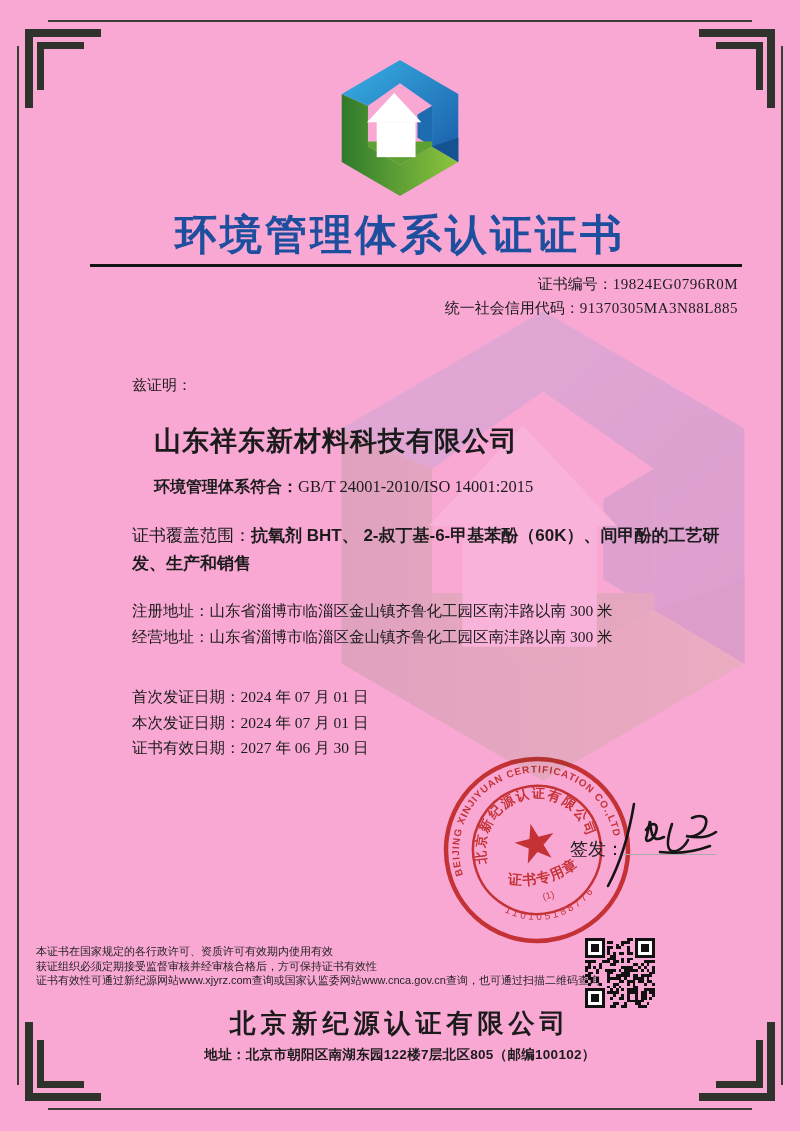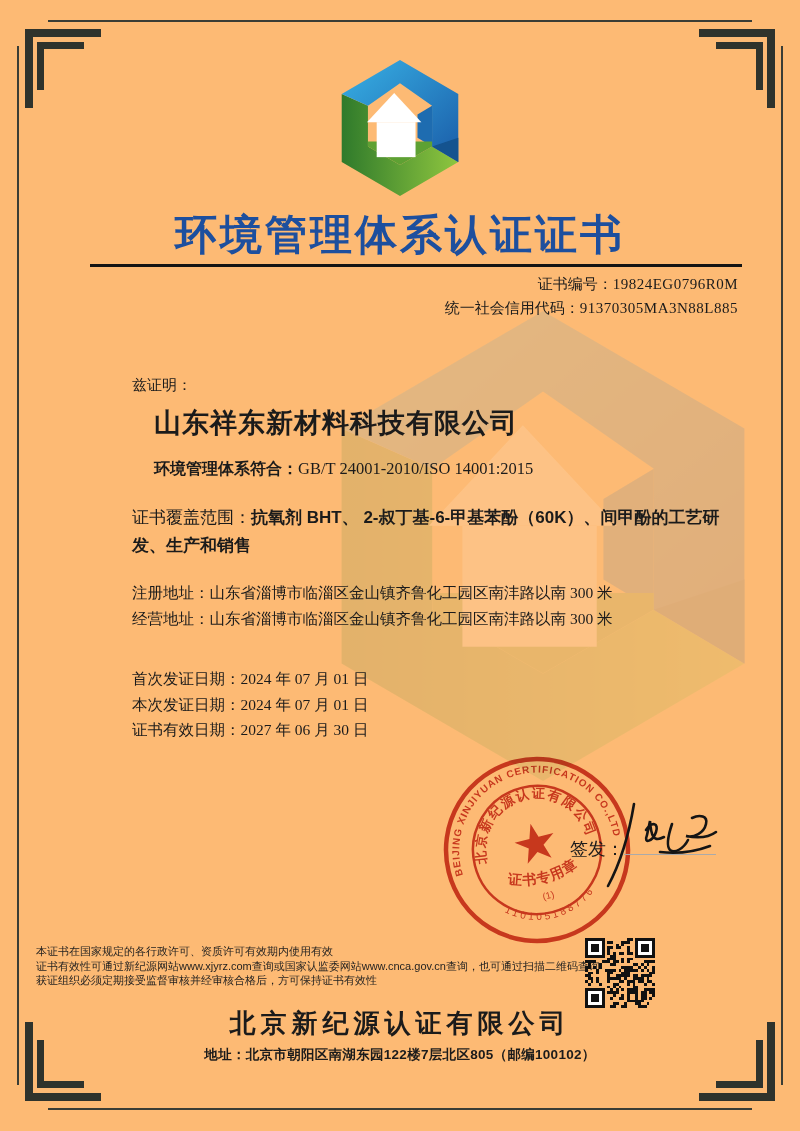--- a/index.html
+++ b/index.html
@@ -1,18 +1,18 @@
 <!DOCTYPE html>
 <html><head>
 <meta charset="utf-8">
 <style>
   html,body{margin:0;padding:0;background:#e9e9e6;}
   .page{
     position:relative;width:800px;height:1131px;margin:0 auto;
-    background:#fdba74;overflow:hidden;
+    background:#f9a8d4;overflow:hidden;
     font-family:"Liberation Sans","DejaVu Sans",sans-serif;color:#1b1b1b;
   }
   
   .tline{position:absolute;background:#3a3d35;}
   .line-top{left:48px;right:48px;top:20px;height:2px;}
   .line-bottom{left:48px;right:48px;bottom:21px;height:2px;}
   .line-left{top:46px;bottom:46px;left:17px;width:2px;}
   .line-right{top:46px;bottom:46px;right:17px;width:2px;}
   .corner{position:absolute;width:100px;height:100px;}
   .c-tl{left:25px;top:29px;}
@@ -26,21 +26,21 @@
   .title{position:absolute;top:207px;left:0;width:100%;text-align:center;z-index:2;
     font-size:42px;font-weight:700;letter-spacing:3px;color:#1d4f9e;}
   .title-rule{position:absolute;top:264px;left:90px;width:652px;height:3px;background:#141414;z-index:2;}
   .certmeta{position:absolute;top:272px;right:62px;text-align:right;z-index:2;
     font-size:15px;line-height:23px;}
   .certmeta .lab{font-weight:400;}
   .certmeta .val{font-family:"Liberation Serif","DejaVu Serif",serif;letter-spacing:.5px;}
   
   .body{position:absolute;left:132px;top:376px;width:596px;z-index:2;}
   .intro{font-size:15px;}
-  .company{margin:10px 0 0 22px;font-size:27px;font-weight:700;letter-spacing:1px;}
+  .company{margin:28px 0 0 22px;font-size:27px;font-weight:700;letter-spacing:1px;}
   .standard{margin:18px 0 0 22px;font-size:16px;}
   .standard .lab{font-weight:700;}
   .standard .val{font-family:"Liberation Serif","DejaVu Serif",serif;font-size:16.5px;}
   .scope{margin-top:24px;font-size:17px;line-height:28px;}
   .scope .val{font-weight:700;}
   .addr{margin-top:20px;font-size:15.5px;line-height:26px;}
   .dates{margin-top:34px;font-size:15.5px;line-height:25.5px;}
   .dates .val,.addr .val{font-family:"Liberation Serif","DejaVu Serif",serif;}
   
   .seal{position:absolute;left:440px;top:753px;width:194px;height:194px;z-index:3;
@@ -202,22 +202,22 @@
       <path d="M92,22 c 8,-4 16,-2 14,6 c -2,9 -12,14 -20,12 c 10,2 22,2 30,-4"></path>
       <path d="M60,56 c 16,2 34,0 50,-6"></path>
     </g>
   </svg>
   <div class="issue">
     <span>签发：</span><span class="ul"></span>
   </div>
 
   <div class="footnotes">
     <div>本证书在国家规定的各行政许可、资质许可有效期内使用有效</div>
+    <div>获证组织必须定期接受监督审核并经审核合格后，方可保持证书有效性</div>
     <div>证书有效性可通过新纪源网站www.xjyrz.com查询或国家认监委网站www.cnca.gov.cn查询，也可通过扫描二维码查询</div>
-    <div>获证组织必须定期接受监督审核并经审核合格后，方可保持证书有效性</div>
   </div>
 
   <svg class="qr" id="qrSvg" viewBox="0 0 25 25" shape-rendering="crispEdges">
       <rect x="15" y="0" width="1" height="1" fill="#111"></rect>
       <rect x="16" y="0" width="1" height="1" fill="#111"></rect>
       <rect x="8" y="1" width="1" height="1" fill="#111"></rect>
       <rect x="9" y="1" width="1" height="1" fill="#111"></rect>
       <rect x="13" y="1" width="1" height="1" fill="#111"></rect>
       <rect x="14" y="1" width="1" height="1" fill="#111"></rect>
       <rect x="15" y="1" width="1" height="1" fill="#111"></rect>

